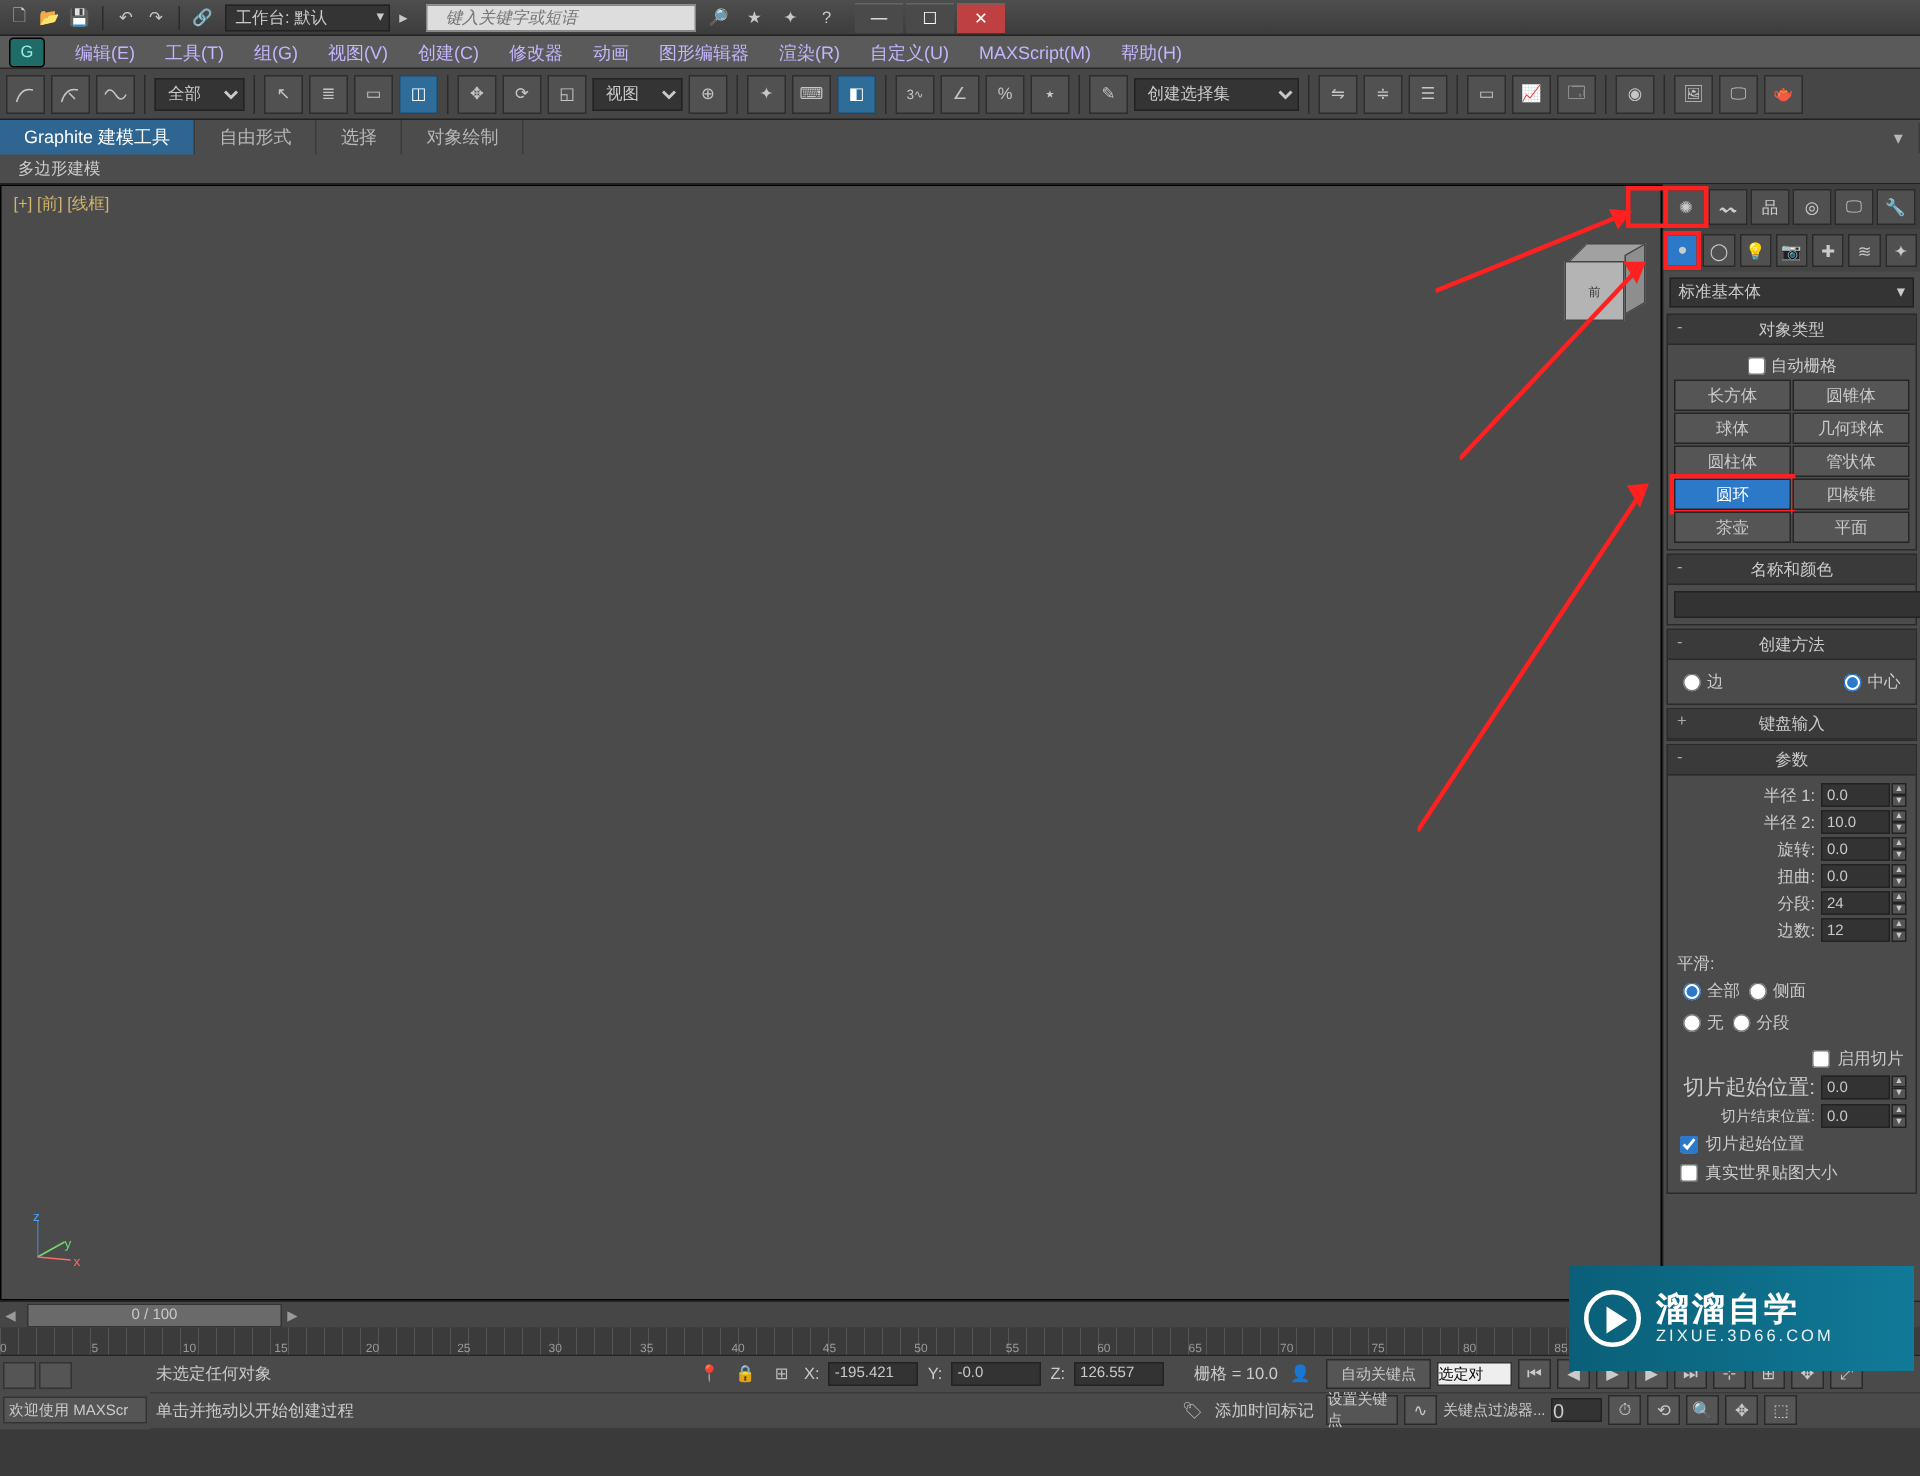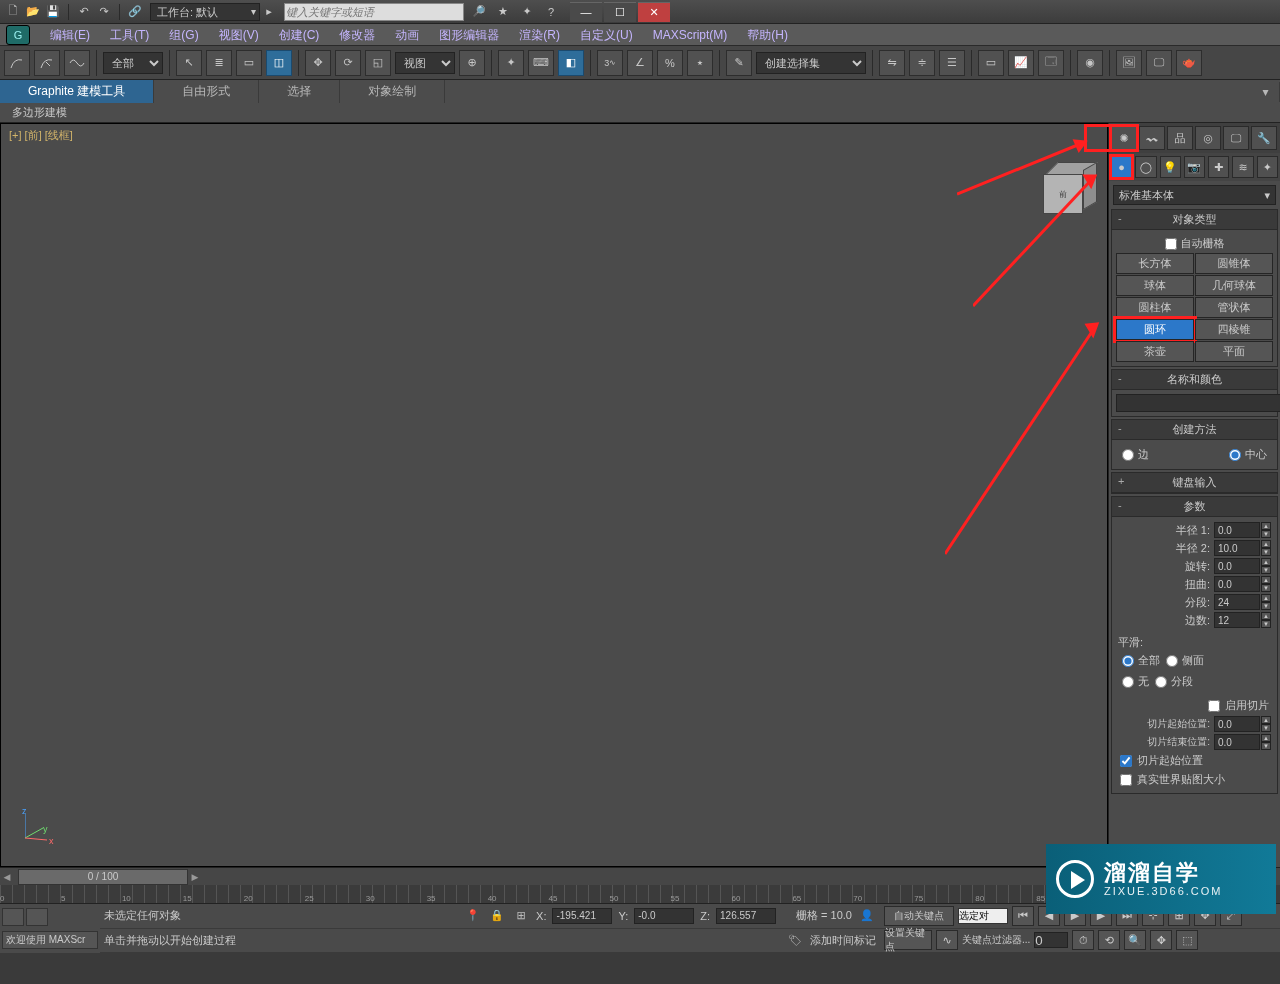--- a/index.html
+++ b/index.html
@@ -6,21 +6,21 @@
 html, body { width: 1280px; height: 984px; overflow: hidden; background: #3a3a3a; color: #cacaca; font-size: 11px; }
 
 
 .titlebar { height: 24px; background: linear-gradient(#4e4e4e,#3c3c3c); display: flex; align-items: center; padding: 0 4px; border-bottom: 1px solid #222; }
 .titlebar .qat { display: flex; gap: 2px; }
 .titlebar .qat .icn, .qat-sep { width: 18px; height: 18px; border: 1px solid transparent; display: flex; align-items: center; justify-content: center; color:#c9c9c9;}
 .titlebar .qat .sep { width:1px; background:#2a2a2a; margin:0 4px; height:16px; align-self:center;}
 .titlebar .workspace { margin-left: 6px; background:#343434; border:1px solid #222; height:18px; padding:0 14px 0 6px; font-size:11px; position:relative; line-height:16px; min-width:110px;}
 .titlebar .workspace:after{content:"▾"; position:absolute; right:3px; top:0; font-size:10px;}
 .titlebar .title-center { flex:1; text-align:center; color:#4dc4ff; font-size:12px; letter-spacing:.5px;}
-.titlebar .search { width:180px; height:18px; background:#ddd; border:1px solid #888; color:#666; font-style:italic; padding:0 1px; font-size:11px;}
+.titlebar .search { width:180px; height:18px; background:#ddd; border:1px solid #888; color:#666; font-style:italic; padding:0 12px; font-size:11px;}
 .titlebar .tb-right { display:flex; gap:6px; align-items:center;}
 .titlebar .tb-right .icn { width:18px; height:18px; color:#c9c9c9; display:flex; align-items:center; justify-content:center;}
 .win-btns { display:flex; margin-left:8px;}
 .win-btns div{ width:32px; height:20px; background:#4a4a4a; margin-left:2px; display:flex; align-items:center; justify-content:center; color:#fff; font-size:11px; border-top:1px solid #666;}
 .win-btns .close{ background:#bf4040;}
 
 
 .menubar { height:22px; background:#5a5a5a; display:flex; align-items:center; padding:0 6px; gap:0; border-bottom:1px solid #2a2a2a;}
 .menubar .app-icn{ width:24px; height:20px; background:#1f6b67; border:1px solid #000; border-radius:3px; margin-right:10px; display:flex; align-items:center; justify-content:center; color:#9ee;}
 .menubar .mi{ padding:0 10px; height:22px; line-height:22px; color:#c4b5fd; font-size:12px;}
@@ -28,21 +28,21 @@
 
 .maintb { height:34px; background:#464646; display:flex; align-items:center; padding:0 4px; gap:4px; border-bottom:1px solid #222;}
 .maintb .tbtn{ width:26px; height:26px; background:#515151; border:1px solid #2d2d2d; display:flex; align-items:center; justify-content:center; color:#c6c6c6;}
 .maintb .tbtn.active{ background:#2e6d9a; border-color:#1b4a6e; color:#fff;}
 .maintb .tsep{ width:1px; height:26px; background:#2a2a2a; margin:0 2px;}
 .maintb select, .maintb .dd{ height:22px; background:#343434; color:#cacaca; border:1px solid #222; font-size:11px; padding:0 4px;}
 
 
 .ribbon{ background:#4c4c4c; border-bottom:1px solid #222;}
 .ribbon-tabs{ display:flex; align-items:center;}
-.ribbon-tabs .rtab{ padding:3px 28px; font-size:12px; color:#b7b7b7; border-right:1px solid #3a3a3a;}
+.ribbon-tabs .rtab{ padding:3px 16px; font-size:12px; color:#b7b7b7; border-right:1px solid #3a3a3a;}
 .ribbon-tabs .rtab.active{ background:#2e6591; color:#fff;}
 .ribbon-tabs .rtab.rend{ margin-left:auto; width:28px; padding:3px 6px; text-align:center;}
 .ribbon-sub{ padding:2px 12px; font-size:11px; color:#cacaca;}
 
 
 .workarea{ position:relative; display:flex; height: calc(984px - 24px - 22px - 34px - 40px - 120px); }
 .viewport{ flex:1; background:#4b4b4b; border:1px solid #000; position:relative;}
 .viewport .vlabel{ position:absolute; left:8px; top:4px; color:#d1b36a; font-size:11px;}
 .view-cube{ position:absolute; right:12px; top:36px; width:64px; height:64px; opacity:.85;}
 .view-cube .face{position:absolute; background:#8a8a8a; border:1px solid #444; font-size:8px; color:#333; display:flex; align-items:center; justify-content:center;}
@@ -418,21 +418,21 @@
               <input type="radio" name="sm" style="">
               <span>分段</span>
             </label>
         </div>
         <div style="height:4px"></div>
         <div class="chk-row" style="justify-content:flex-end;">
             <input type="checkbox" style="">
             <span>启用切片</span>
           </div>
         <div class="param-row">
-            <span class="plabel" style="font-size:10px;">切片起始位置:</span>
+            <span class="plabel" style="font-size:14px;">切片起始位置:</span>
             <div class="spinner">
               <input value="0.0" style="">
               <div class="sp-btns">
                 <div>▲</div>
                 <div>▼</div>
               </div>
             </div>
           </div>
         <div class="param-row">
             <span class="plabel" style="font-size:10px;">切片结束位置:</span>

